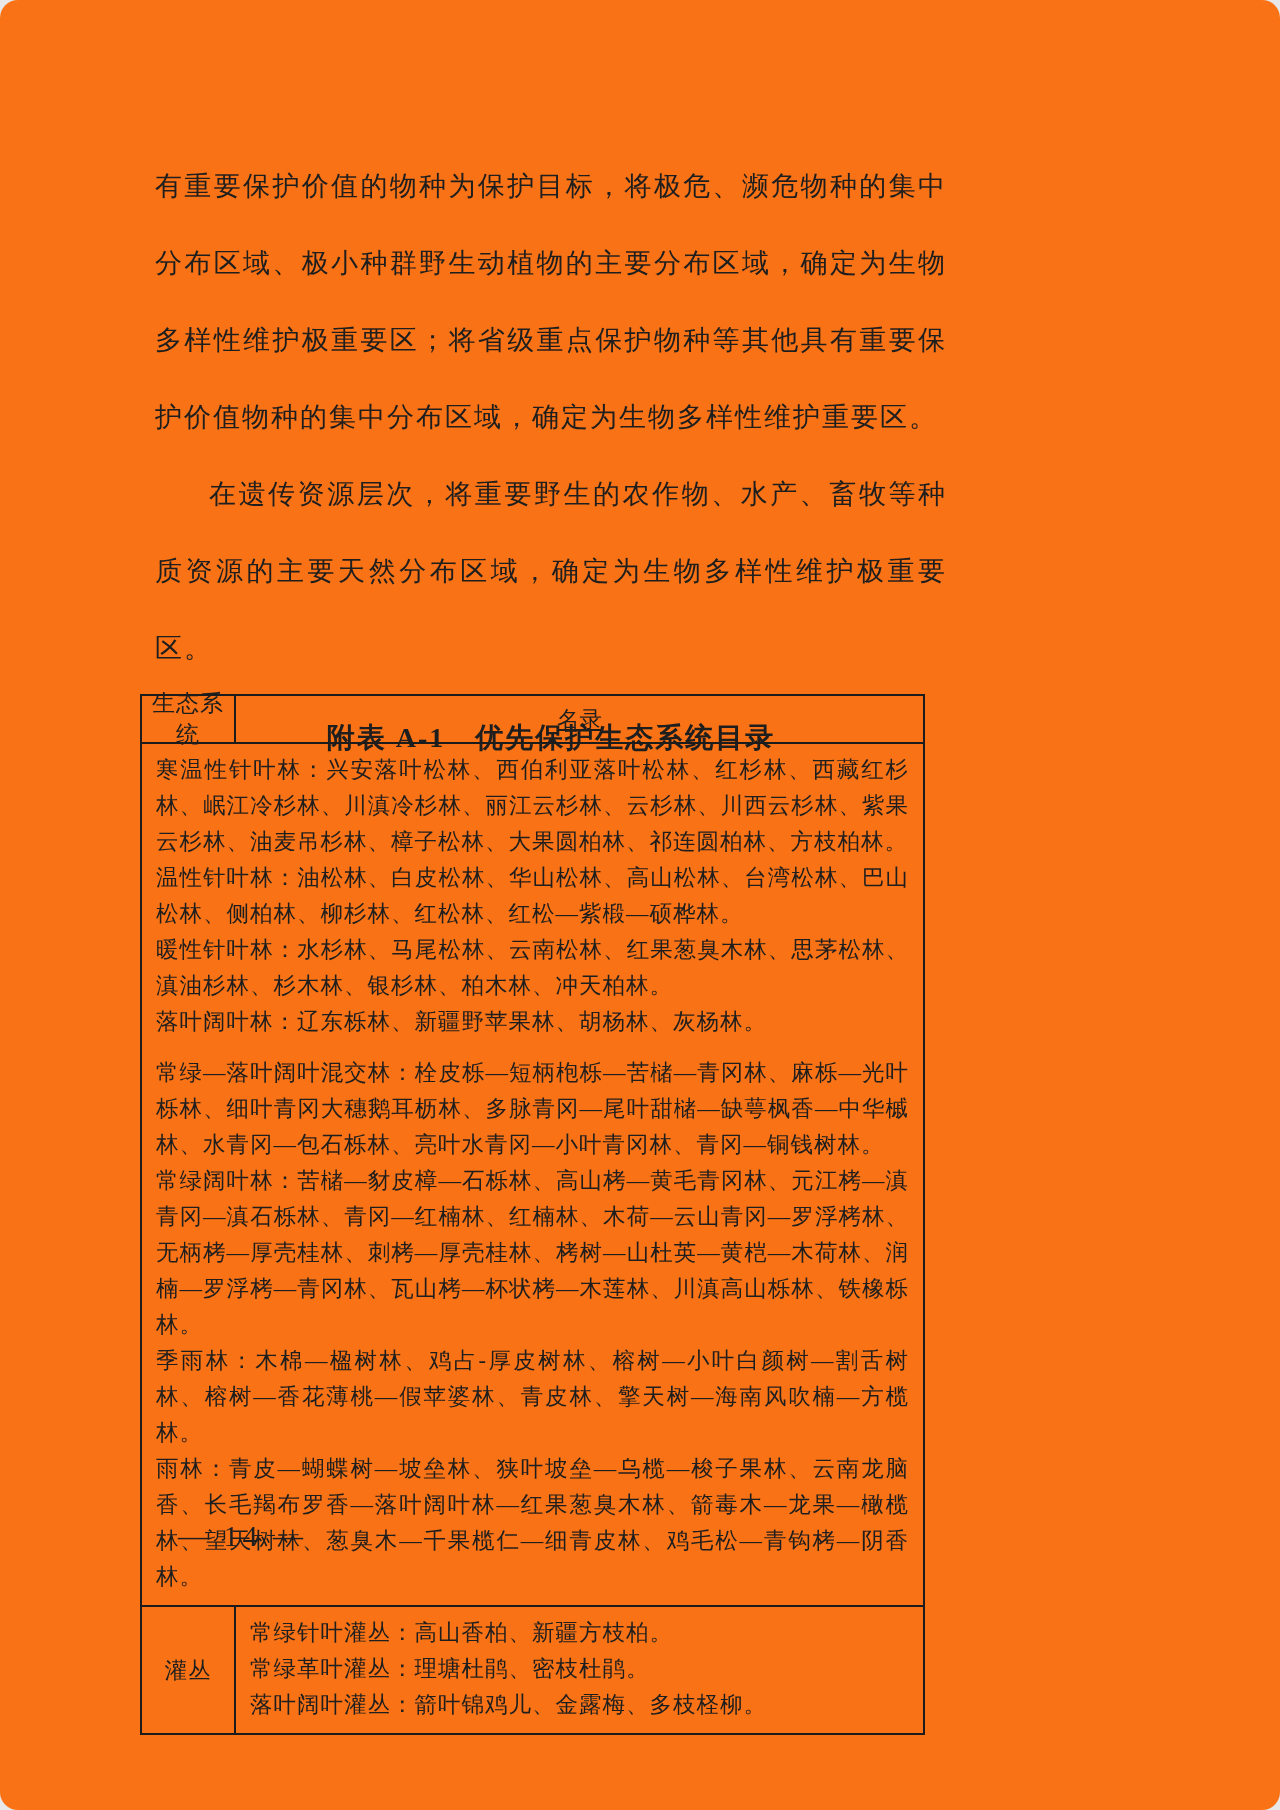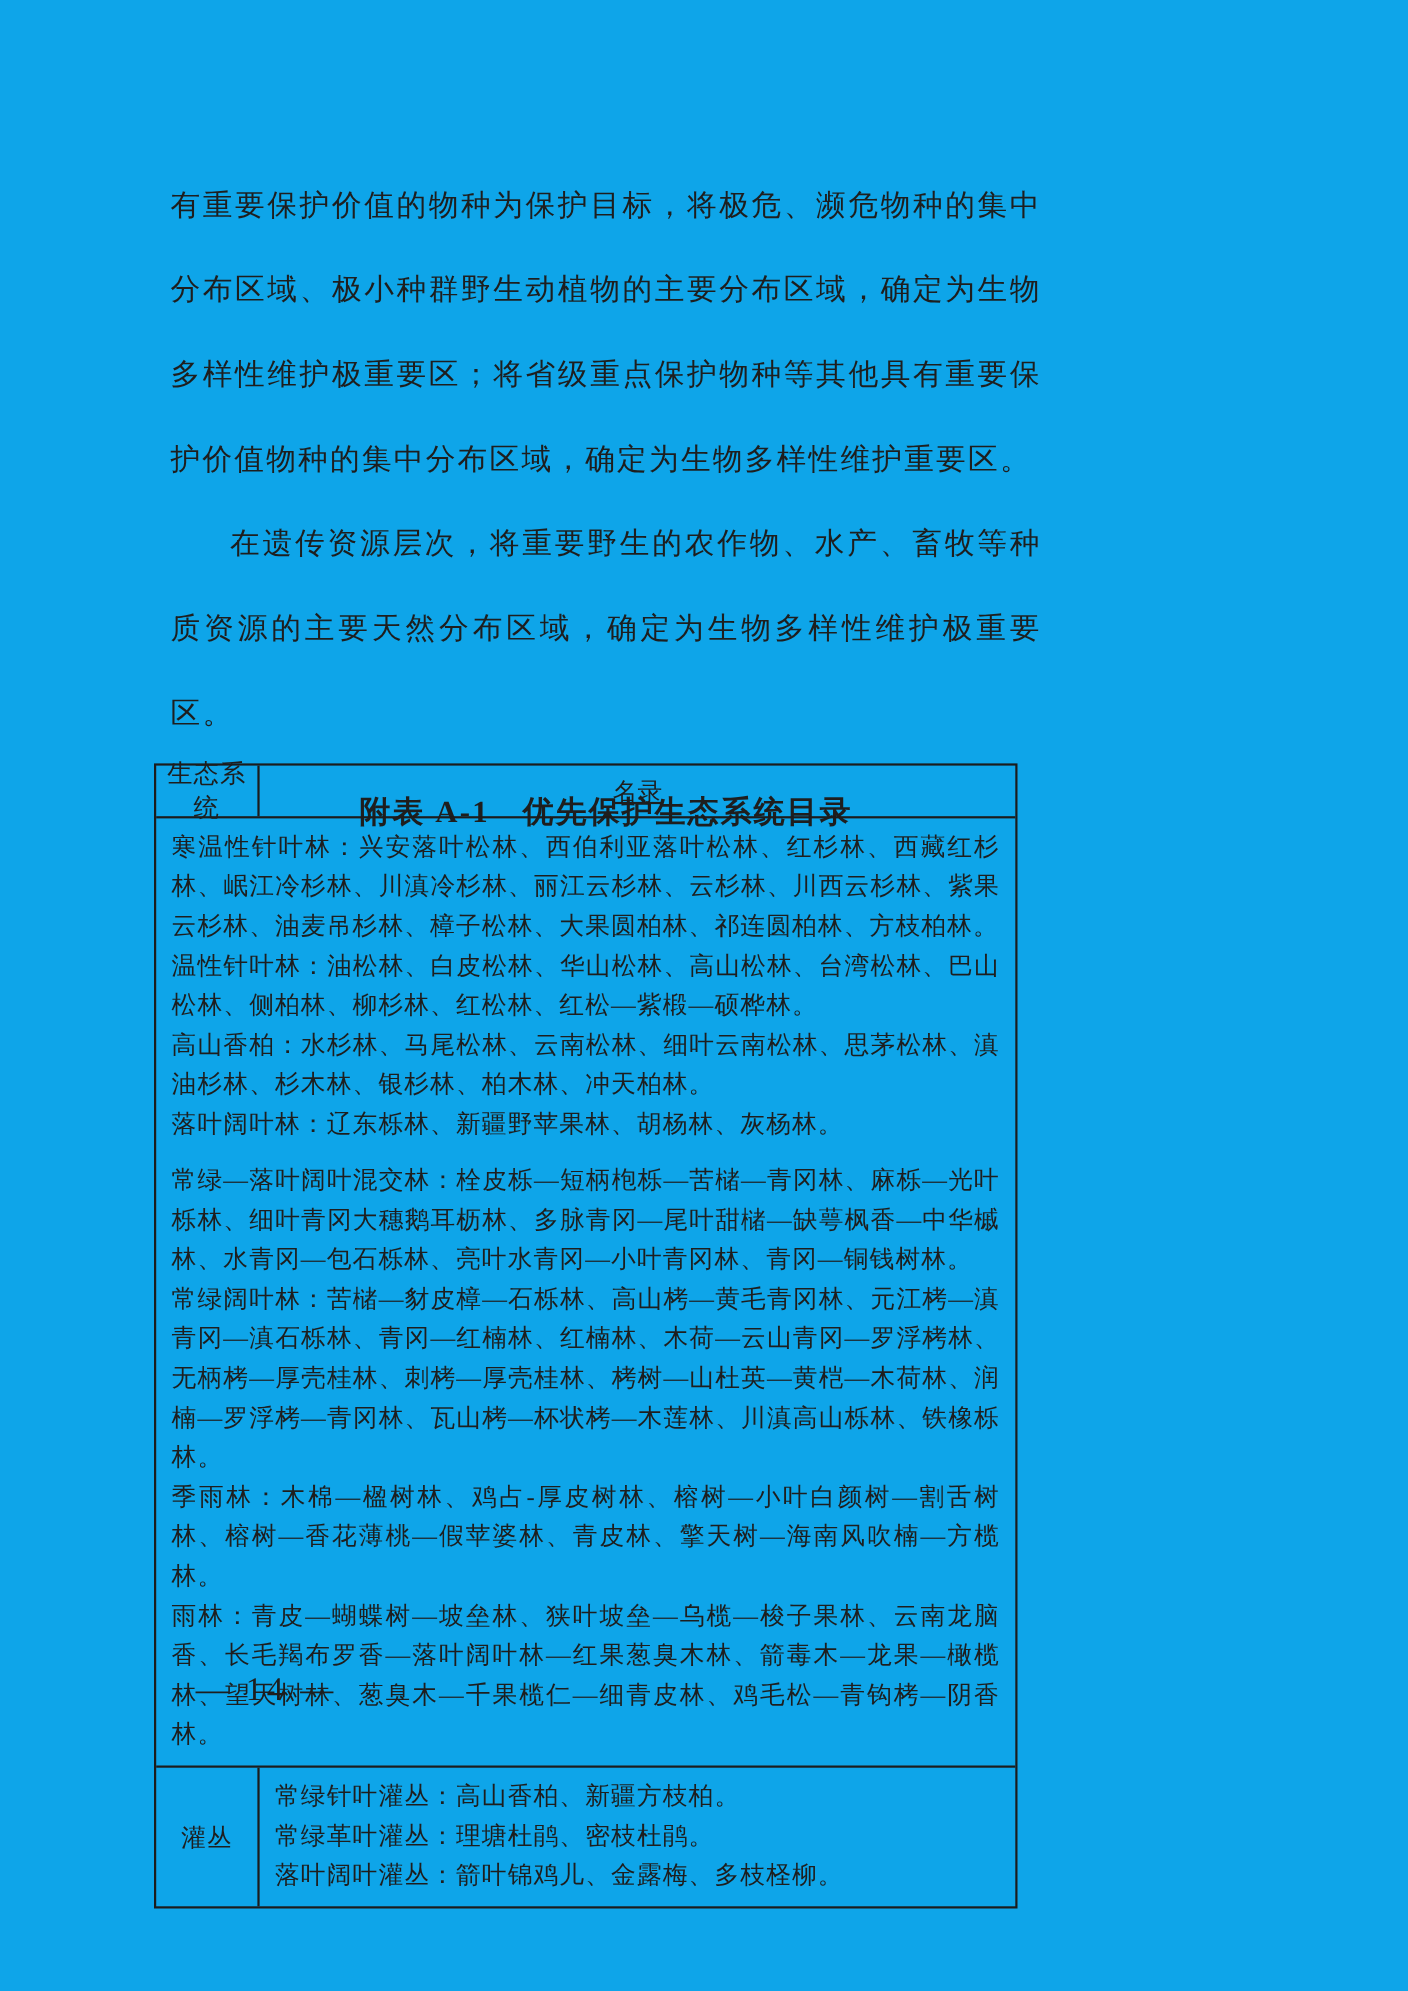--- a/index.html
+++ b/index.html
@@ -1,23 +1,24 @@
 <!DOCTYPE html>
 <html lang="zh"><head>
 <meta charset="utf-8">
 <style>
   html,body{margin:0;padding:0;background:#e8e8e8;}
   .page{
     position:relative;
     width:1280px;height:1810px;
     margin:0 auto;
-    background:#0ea5e9;
+    background:#f97316;
     font-family:"Liberation Serif","DejaVu Serif",serif;
     color:#1e1e1e;
     overflow:hidden;
+    border-radius:18px;
   }
   .content{
     position:absolute;
     left:155px;top:148px;width:792px;
   }
   .body-para{
     margin:0;
     font-size:27px;
     line-height:77px;
     letter-spacing:2px;
@@ -82,21 +83,21 @@
 
     <div class="t-row t-head">
       <div class="t-col1">生态系统</div>
       <div class="t-col2">名录</div>
     </div>
 
     <div class="t-row">
       <div class="t-col2">
         <p class="entry">寒温性针叶林：兴安落叶松林、西伯利亚落叶松林、红杉林、西藏红杉林、岷江冷杉林、川滇冷杉林、丽江云杉林、云杉林、川西云杉林、紫果云杉林、油麦吊杉林、樟子松林、大果圆柏林、祁连圆柏林、方枝柏林。</p>
         <p class="entry">温性针叶林：油松林、白皮松林、华山松林、高山松林、台湾松林、巴山松林、侧柏林、柳杉林、红松林、红松—紫椴—硕桦林。</p>
-        <p class="entry">高山香柏：水杉林、马尾松林、云南松林、细叶云南松林、思茅松林、滇油杉林、杉木林、银杉林、柏木林、冲天柏林。</p>
+        <p class="entry">暖性针叶林：水杉林、马尾松林、云南松林、红果葱臭木林、思茅松林、滇油杉林、杉木林、银杉林、柏木林、冲天柏林。</p>
         <p class="entry">落叶阔叶林：辽东栎林、新疆野苹果林、胡杨林、灰杨林。</p>
         <p class="entry gap-above">常绿—落叶阔叶混交林：栓皮栎—短柄枹栎—苦槠—青冈林、麻栎—光叶栎林、细叶青冈大穗鹅耳枥林、多脉青冈—尾叶甜槠—缺萼枫香—中华槭林、水青冈—包石栎林、亮叶水青冈—小叶青冈林、青冈—铜钱树林。</p>
         <p class="entry">常绿阔叶林：苦槠—豺皮樟—石栎林、高山栲—黄毛青冈林、元江栲—滇青冈—滇石栎林、青冈—红楠林、红楠林、木荷—云山青冈—罗浮栲林、无柄栲—厚壳桂林、刺栲—厚壳桂林、栲树—山杜英—黄桤—木荷林、润楠—罗浮栲—青冈林、瓦山栲—杯状栲—木莲林、川滇高山栎林、铁橡栎林。</p>
         <p class="entry">季雨林：木棉—楹树林、鸡占-厚皮树林、榕树—小叶白颜树—割舌树林、榕树—香花薄桃—假苹婆林、青皮林、擎天树—海南风吹楠—方榄林。</p>
         <p class="entry">雨林：青皮—蝴蝶树—坡垒林、狭叶坡垒—乌榄—梭子果林、云南龙脑香、长毛羯布罗香—落叶阔叶林—红果葱臭木林、箭毒木—龙果—橄榄林、望天树林、葱臭木—千果榄仁—细青皮林、鸡毛松—青钩栲—阴香林。</p>
       </div>
     </div>
 
     <div class="t-row">
       <div class="t-col1">灌丛</div>

